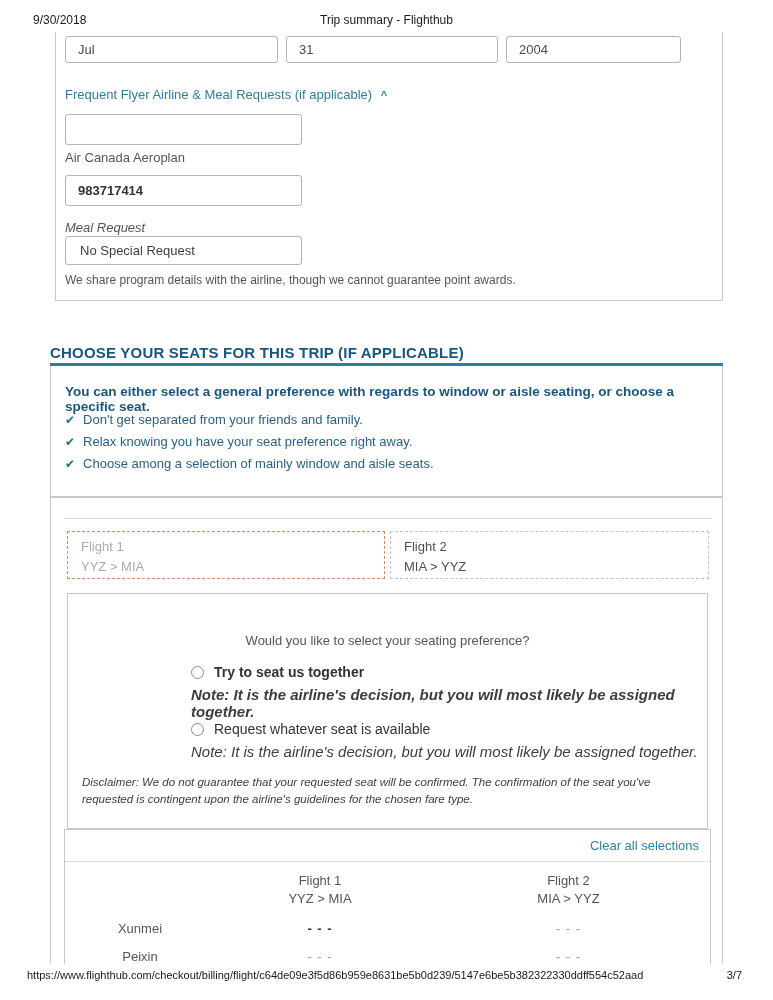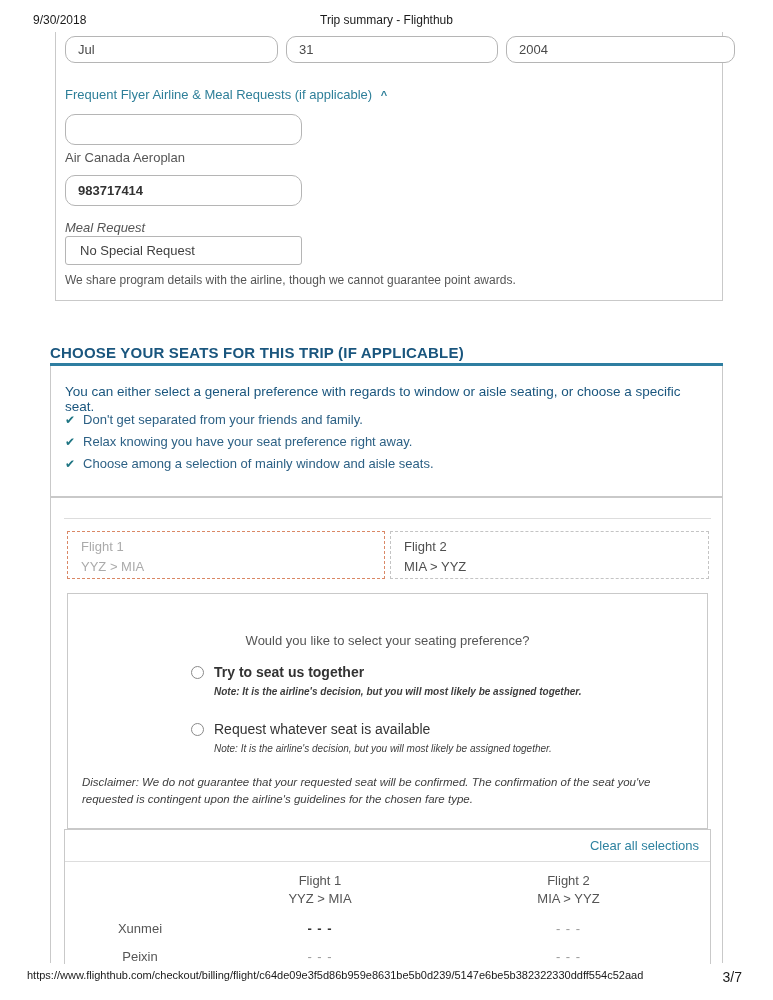--- a/index.html
+++ b/index.html
@@ -8,35 +8,35 @@
     position:relative; width:773px; height:1000px; margin:0 auto;
     background:#ffffff; overflow:hidden;
     font-family:"Liberation Sans", sans-serif; color:#444;
   }
   .serif { font-family:Liberation Sans, sans-serif; }
 
   
   #print-date { position:absolute; left:33px; top:13px; font-size:12px; color:#1a1a1a; }
   #print-title { position:absolute; left:0; right:0; top:13px; text-align:center; font-size:12px; color:#1a1a1a; }
   #print-url { position:absolute; left:27px; top:969px; font-size:11px; color:#1a1a1a; }
-  #print-page { position:absolute; right:31px; top:969px; font-size:14px; color:#1a1a1a; }
+  #print-page { position:absolute; right:31px; top:969px; font-size:11px; color:#1a1a1a; }
 
   
   #traveler-box {
     position:absolute; left:55px; top:32px; width:668px; height:269px;
     border:1px solid #c9c9c9; border-top:none; background:#fff;
   }
   .txt-input {
-    position:absolute; border:1px solid #b5b5b5; border-radius:10px;
+    position:absolute; border:1px solid #b5b5b5; border-radius:3px;
     font-family:"Liberation Sans", sans-serif; font-size:13px; color:#4a4a4a;
     padding:0 12px; background:#fff; outline:none;
   }
   #dob-month { left:9px;  top:4px; width:213px; height:27px; }
   #dob-day   { left:230px; top:4px; width:212px; height:27px; }
-  #dob-year  { left:450px; top:4px; width:229px; height:27px; }
+  #dob-year  { left:450px; top:4px; width:175px; height:27px; }
   #ff-toggle {
     position:absolute; left:9px; top:55px; font-size:13px; color:#2e7f99; cursor:pointer;
   }
   #ff-toggle .chev { margin-left:5px; font-size:11px; font-weight:bold; }
   #ff-airline-input { left:9px; top:82px; width:237px; height:31px; }
   .form-label { position:absolute; left:9px; font-size:13px; color:#555; }
   #ff-program-label { top:118px; }
   #ff-number-input  { left:9px; top:143px; width:237px; height:31px; font-weight:bold; color:#333; }
   #meal-label { top:188px;font-style:italic; }
   #meal-select {
@@ -51,21 +51,21 @@
     position:absolute; left:50px; top:344px; font-size:15px; font-weight:bold;
     color:#1a567e; letter-spacing:0.2px;
   }
   #seats-accent-bar { position:absolute; left:50px; top:363px; width:673px; height:3px; background:#2e7ea1; }
   #benefits-box {
     position:absolute; left:50px; top:366px; width:673px; height:131px;
     border:1px solid #c9c9c9; border-top:none;
   }
   #benefits-intro {
     position:absolute; left:14px; top:18px; width:648px;
-    font-size:13.5px; font-weight:normal; color:#1a567e;
+    font-size:13.5px; font-weight:bold; color:#1a567e;
   }
   .benefit { position:absolute; left:14px; font-size:13px; color:#2d6185; }
   .benefit .check { color:#1d7482; font-size:12px; margin-right:8px; }
   #benefit-0 { top:46px; } #benefit-1 { top:68px; } #benefit-2 { top:90px; }
 
   
   #seat-select-box {
     position:absolute; left:50px; top:497px; width:673px; height:466px;
     border:1px solid #c9c9c9; border-bottom:none;padding-left:29px;
   }
@@ -83,21 +83,21 @@
     font-size:14.5px; font-weight:bold; color:#1c7fa8; }
   #seatmap-subtitle { position:absolute; left:0; right:0; top:39px; text-align:center;
     font-size:13px; color:#555; }
   .seat-option { position:absolute; left:123px; }
   #seat-option-0 { top:70px;font-weight:bold; } #seat-option-1 { top:127px; }
   .radio {
     position:absolute; left:0; top:2px; width:13px; height:13px; border:1px solid #8a8a8a;
     border-radius:50%; background:#fff; cursor:pointer;
   }
   .seat-option .opt-label { margin-left:23px; font-size:14px; color:#333; cursor:pointer; }
-  .seat-option .opt-note { margin-left:23px; margin-top:6px; font-size:10px; font-style:italic; color:#3d3d3d; }
+  .seat-option .opt-note { margin-top:6px; font-size:15px; font-style:italic; color:#3d3d3d; }
   #seatmap-disclaimer {
     position:absolute; left:14px; top:180px; width:612px;
     font-size:11.5px; font-style:italic; color:#3d3d3d; line-height:17px;
   }
 
   #selection-box {
     position:absolute; left:13px; top:331px; width:647px; height:135px;
     border:1px solid #c9c9c9; border-bottom:none;
   }
   #clear-row { position:absolute; left:0; right:0; top:0; height:32px; border-bottom:1px solid #ddd; }

